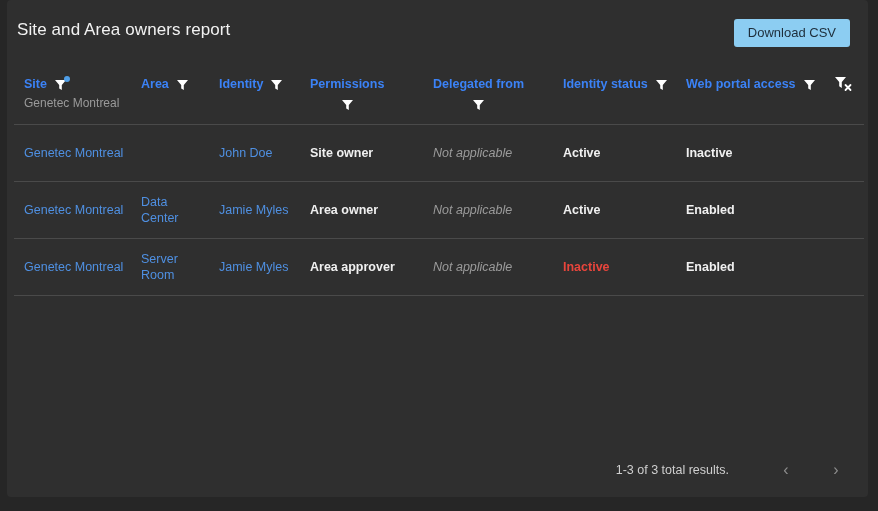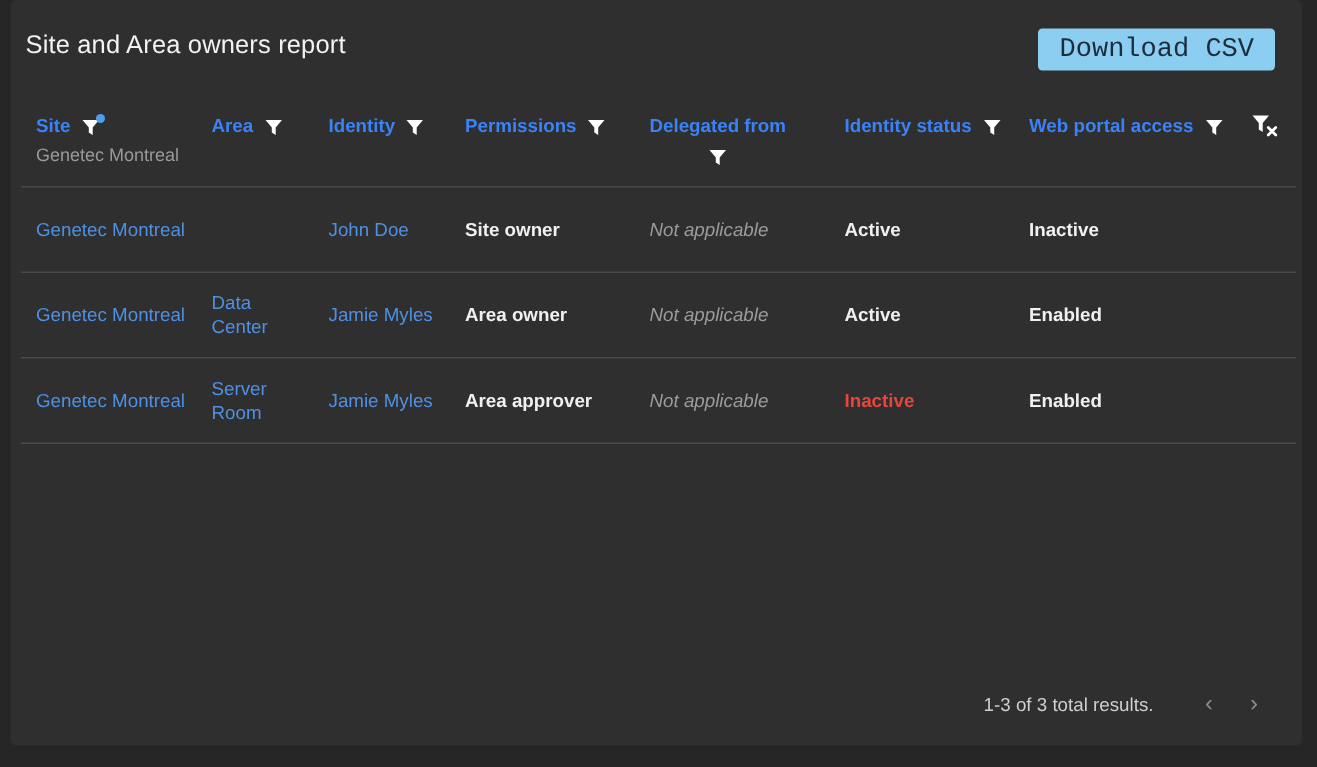--- a/index.html
+++ b/index.html
@@ -47,22 +47,22 @@
   .download-csv-button {
     position: absolute;
     right: 18px;
     top: 19px;
     height: 28px;
     padding: 0 14px;
     background: #8ccdf2;
     color: #1d2d3a;
     border: none;
     border-radius: 3px;
-    font-family: Liberation Mono, monospace;
-    font-size: 18px;
+    font-family: Liberation Sans, sans-serif;
+    font-size: 13px;
     line-height: 28px;
     cursor: pointer;
     white-space: nowrap;
   }
 
   
   .results-table {
     position: absolute;
     left: 7px;
     top: 62px;
@@ -168,21 +168,21 @@
   
   .table-footer {
     position: absolute;
     left: 7px;
     right: 7px;
     bottom: 10px;
     height: 34px;
     display: flex;
     align-items: center;
     justify-content: flex-end;
-    gap: 0;
+    gap: 20px;
     padding-right: 10px;
   }
 
   .results-count {
     font-size: 12.5px;
     color: #cfcfcf;
     margin-right: 22px;
   }
 
   .page-nav-button {
@@ -234,21 +234,21 @@
 
       <div class="col-header" id="colhdr-2" style="left: 205px;">
         <span class="col-header-label">Identity</span>
         <span class="filter-icon">
           <svg width="13" height="13" viewBox="0 0 13 13">
               <polygon points="1,2 12,2 7.8,7 7.8,12 5.2,10.4 5.2,7" fill="#ffffff"></polygon>
             </svg>
         </span>
       </div>
 
-      <div class="col-header" id="colhdr-3" style="left: 296px;">
+      <div class="col-header" id="colhdr-3" style="left: 296px; flex-direction: column;">
         <span class="col-header-label">Permissions</span>
         <span class="filter-icon">
           <svg width="13" height="13" viewBox="0 0 13 13">
               <polygon points="1,2 12,2 7.8,7 7.8,12 5.2,10.4 5.2,7" fill="#ffffff"></polygon>
             </svg>
         </span>
       </div>
 
       <div class="col-header" id="colhdr-4" style="left: 419px; flex-direction: column;">
         <span class="col-header-label">Delegated from</span>

